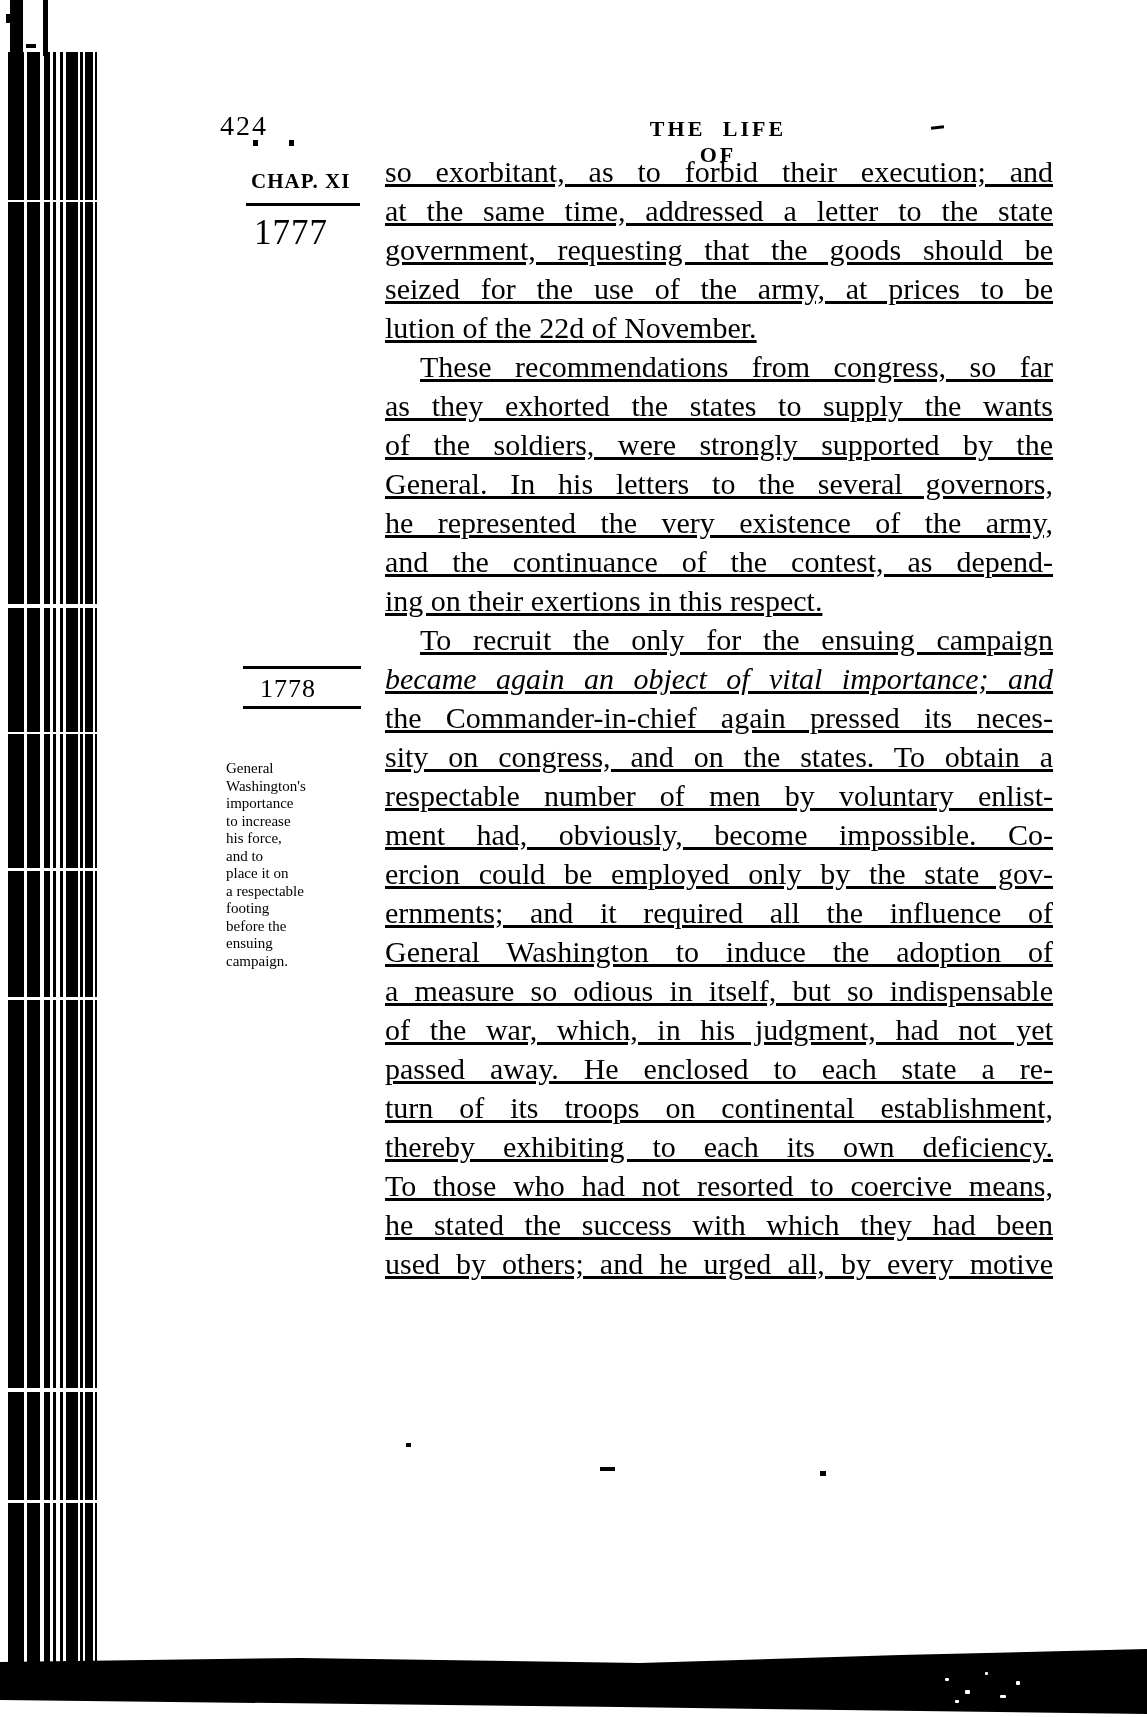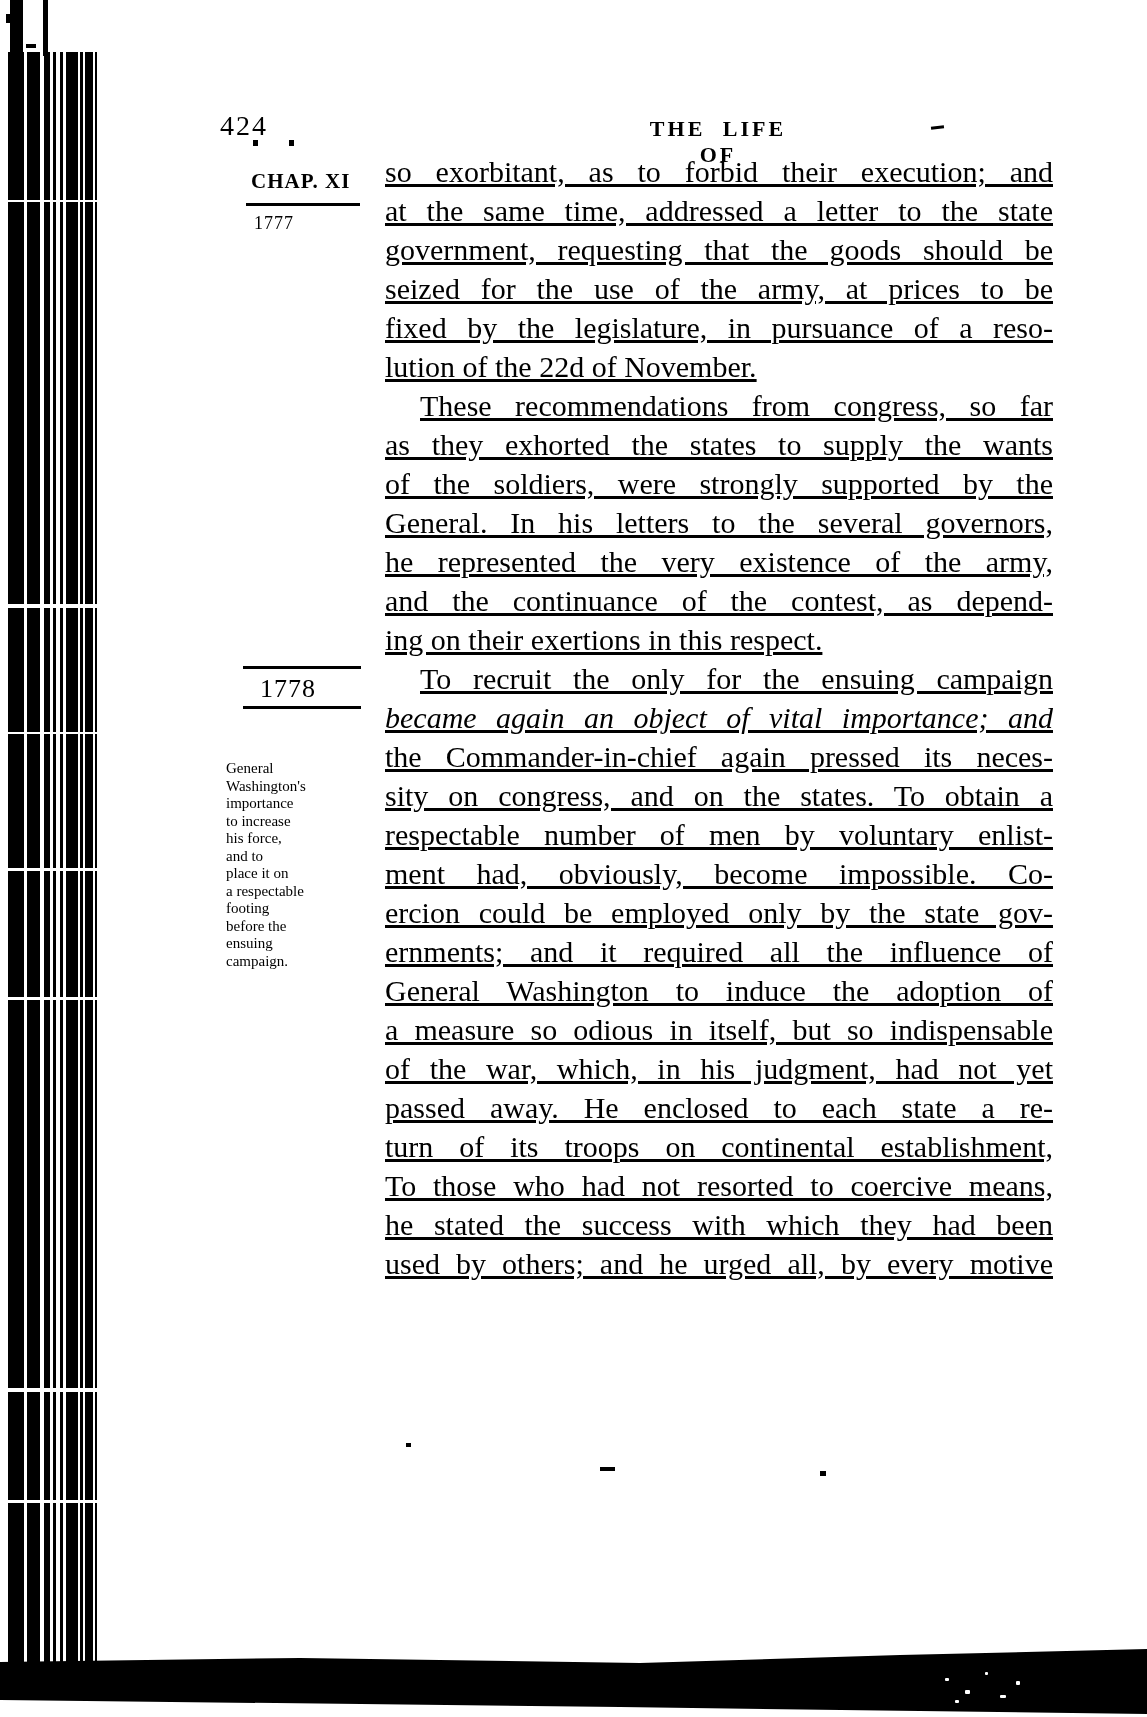--- a/index.html
+++ b/index.html
@@ -26,21 +26,21 @@
     font-weight: 600;
   }
 
   
   #chapter-label {
     left: 251px; top: 169px;
     font-size: 21px; font-weight: 700; letter-spacing: 1px;
   }
   .margin-rule { height: 3px; background: #000; }
   #rule-1 { left: 246px; top: 203px; width: 114px; }
-  #year-1777 { left: 254px; top: 213px; font-size: 18px; letter-spacing: 1px; }
+  #year-1777 { left: 254px; top: 213px; font-size: 35px; letter-spacing: 1px; }
   #rule-2 { left: 243px; top: 666px; width: 118px; }
   #year-1778 { left: 252px; top: 674px; font-size: 26px; letter-spacing: 1px; margin-left: 8px; }
   #rule-3 { left: 243px; top: 706px; width: 118px; }
 
   #sidenote {
     left: 226px; top: 760px; width: 100px;
     font-size: 15px; line-height: 17.5px;
   }
 
   
@@ -129,21 +129,20 @@
       <div>ensuing</div>
       <div>campaign.</div>
     </div>
 
   <div id="body-text" class="abs">
       <div>
         <div class="bline">so exorbitant, as to forbid their execution; and</div>
         <div class="bline">at the same time, addressed a letter to the state</div>
         <div class="bline">government, requesting that the goods should be</div>
         <div class="bline">seized for the use of the army, at prices to be</div>
-        <div class="bline">fixed by the legislature, in pursuance of a reso-</div>
         <div class="bline last">lution of the 22d of November.</div>
       </div>
       <div>
         <div class="bline indent">These recommendations from congress, so far</div>
         <div class="bline">as they exhorted the states to supply the wants</div>
         <div class="bline">of the soldiers, were strongly supported by the</div>
         <div class="bline">General. In his letters to the several governors,</div>
         <div class="bline">he represented the very existence of the army,</div>
         <div class="bline">and the continuance of the contest, as depend-</div>
         <div class="bline last">ing on their exertions in this respect.</div>
@@ -155,20 +154,21 @@
         <div class="bline">sity on congress, and on the states. To obtain a</div>
         <div class="bline">respectable number of men by voluntary enlist-</div>
         <div class="bline">ment had, obviously, become impossible. Co-</div>
         <div class="bline">ercion could be employed only by the state gov-</div>
         <div class="bline">ernments; and it required all the influence of</div>
         <div class="bline">General Washington to induce the adoption of</div>
         <div class="bline">a measure so odious in itself, but so indispensable</div>
         <div class="bline">of the war, which, in his judgment, had not yet</div>
         <div class="bline">passed away. He enclosed to each state a re-</div>
         <div class="bline">turn of its troops on continental establishment,</div>
+        <div class="bline">thereby exhibiting to each its own deficiency.</div>
         <div class="bline">To those who had not resorted to coercive means,</div>
         <div class="bline">he stated the success with which they had been</div>
         <div class="bline">used by others; and he urged all, by every motive</div>
       </div>
     </div>
 
   <div class="abs blot" style="left:253px; top:140px; width:5px; height:6px;"></div>
   <div class="abs blot" style="left:289px; top:140px; width:5px; height:6px;"></div>
   <div class="abs blot" style="left:931px; top:126px; width:13px; height:3px; transform:rotate(-6deg);"></div>
   <div class="abs blot" style="left:406px; top:1443px; width:5px; height:4px;"></div>

